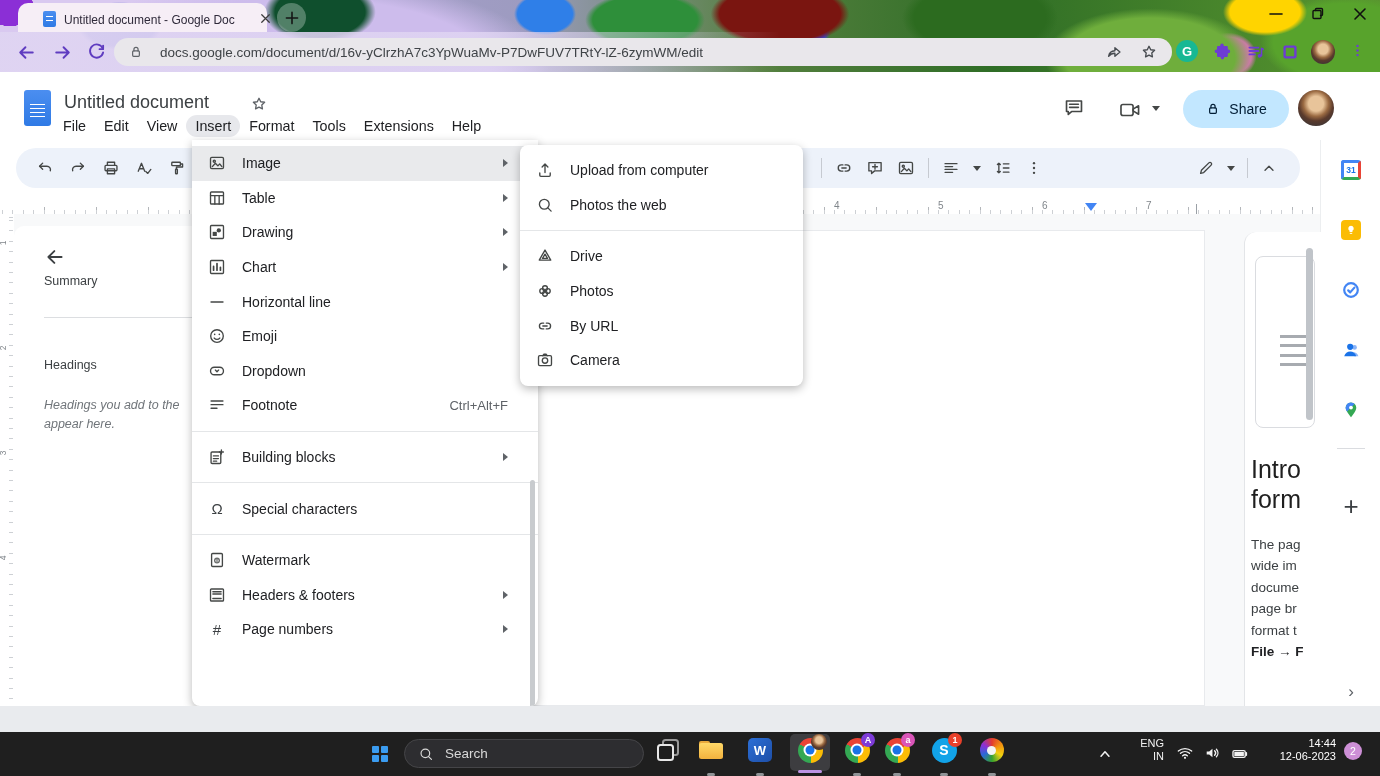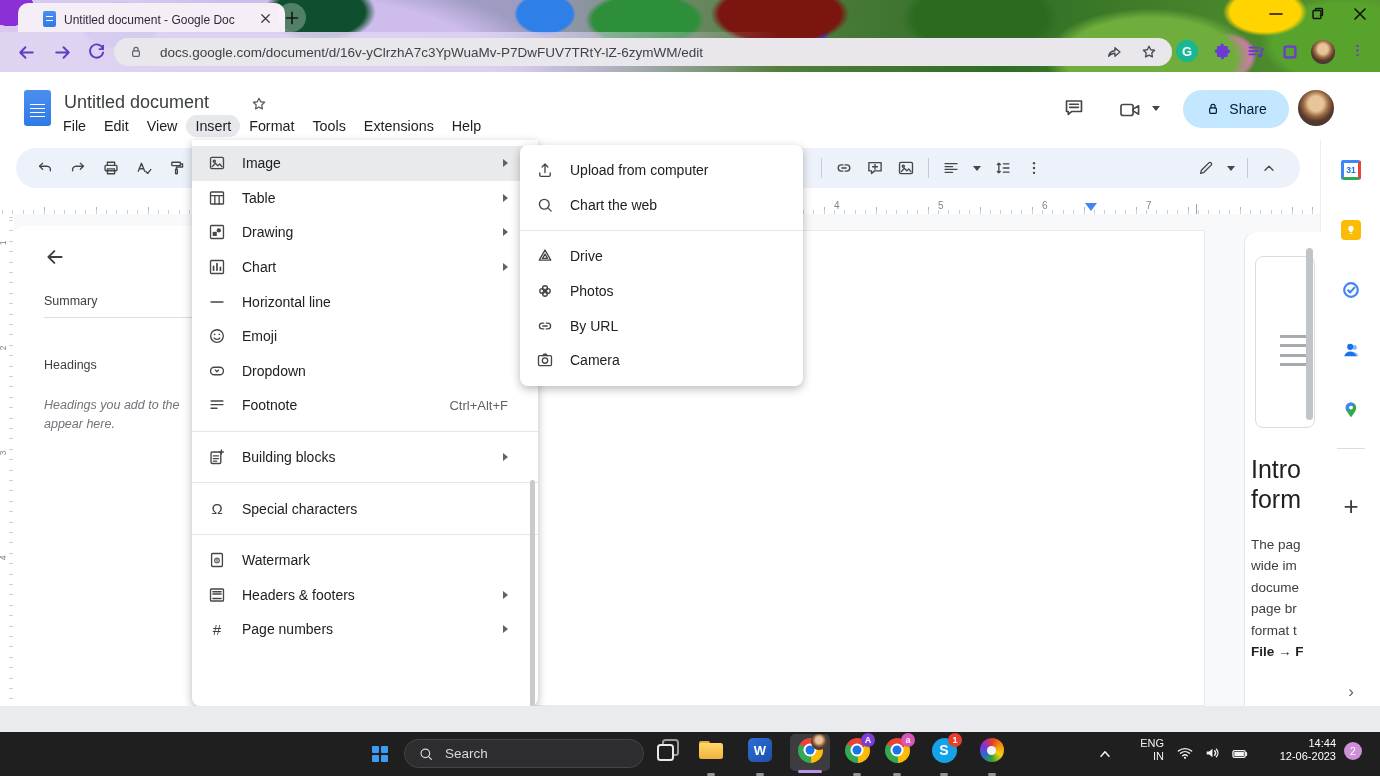--- a/index.html
+++ b/index.html
@@ -22,21 +22,21 @@
       radial-gradient(130px 70px at 1345px 42px,#58a32c 55%,transparent 65%),
       radial-gradient(170px 80px at 1150px 58px,#6fae3c 50%,transparent 62%),
       radial-gradient(55px 45px at 1228px 56px,#e86bc8 42%,transparent 52%),
       radial-gradient(60px 45px at 1180px 60px,#28b7b0 40%,transparent 52%),
       radial-gradient(320px 120px at 300px 70px,#cdbcec 60%,transparent 78%),
       radial-gradient(420px 150px at 60px 60px,#d9c9f0 60%,transparent 78%),
       linear-gradient(90deg,#b9a6e0 0%,#9d9bc0 38%,#55803f 55%,#2f6d26 72%,#59962f 100%);}
   .url-veil{left:0;top:32px;width:780px;height:40px;
     background:linear-gradient(90deg,rgba(223,212,242,.95) 0%,rgba(223,212,242,.85) 62%,rgba(223,212,242,0) 100%);}
 
-  .tab{left:18px;top:3px;width:249px;height:29px;background:#f6eef6;border-radius:10px 10px 0 0;padding-left:18px;}
+  .tab{left:18px;top:3px;width:249px;height:29px;background:#f6eef6;border-radius:10px 10px 0 0;}
   .tab-title{left:46px;top:10px;width:188px;font-size:12px;color:#2f2a3a;white-space:nowrap;overflow:hidden;}
   .tab-close{left:240px;top:8px;width:15px;height:15px;color:#3c3c3c}
   .favicon{background:linear-gradient(#4b8ef0,#2f7ae5);border-radius:2px;position:absolute}
   .favicon .ln{position:absolute;left:22%;right:22%;background:repeating-linear-gradient(#fff 0 1.5px,transparent 1.5px 4px)}
   .fav-tab{left:25px;top:8px;width:13px;height:16px}
   .fav-tab .ln{top:30%;bottom:22%}
   .newtab{left:277px;top:3px;width:29px;height:29px;border-radius:50%;background:rgba(255,255,255,.28);
           display:flex;align-items:center;justify-content:center;color:#151515}
   .win-controls{right:10px;top:4px;display:flex;gap:22px;color:#101010}
   .win-controls span{width:20px;height:20px;display:inline-block}
@@ -89,21 +89,21 @@
   .content{left:14px;top:142px;width:1306px;height:492px;background:#f8f9fa}
   .vruler{left:0;top:142px;width:14px;height:492px;background-color:#fff;
     background-image:repeating-linear-gradient(#cdd0d4 0 1px,transparent 1px 10.4px);
     background-size:4px 100%;background-position:right 1px top 6px;background-repeat:repeat-y}
   .vr-num{position:absolute;left:1px;font-size:8.5px;color:#80868b;transform:rotate(-90deg)}
 
   .page{position:absolute;left:410px;top:16px;width:781px;height:476px;background:#fff;border:1px solid #e8eaed;box-sizing:border-box}
 
   .outline-panel{position:absolute;left:0;top:12px;width:202px;height:480px;background:#fff;border-radius:10px 0 0 0}
   .op-back{position:absolute;left:30px;top:20px;width:22px;height:22px;color:#3c4043}
-  .op-summary{position:absolute;left:30px;top:68px;font-size:12.5px;color:#3c4043}
+  .op-summary{position:absolute;left:30px;top:48px;font-size:12.5px;color:#3c4043}
   .op-div{position:absolute;left:30px;right:0;top:91px;height:1px;background:#dcdee1}
   .op-outline{position:absolute;left:30px;top:132px;font-size:12.5px;color:#3c4043}
   .op-hint{position:absolute;left:30px;top:170px;font-size:12.5px;font-style:italic;color:#70757a;line-height:19px;white-space:nowrap}
 
   .scroll-thumb{position:absolute;left:1292px;top:34px;width:7px;height:172px;border-radius:4px;background:#c0c4c9;z-index:3}
 
   .promo{position:absolute;left:1230px;top:18px;width:76px;height:474px;background:#fff;
          border-left:1px solid #e3e5e8;border-radius:12px 0 0 0;overflow:hidden;z-index:2}
   .promo-card{position:absolute;left:10px;top:24px;width:58px;height:170px;border:1px solid #dadce0;border-radius:8px;background:#fff}
   .promo-thumb{position:absolute;left:24px;top:78px;width:27px;height:38px;
@@ -661,21 +661,21 @@
         </span>
         <span class="mi-label">Upload from computer</span>
       </div>
       <div class="mi-row">
         <span class="mi-icon">
           <svg width="18" height="18" viewBox="0 0 20 20" fill="none" stroke="currentColor" stroke-width="1.5" stroke-linecap="round" stroke-linejoin="round">
             <circle cx="9.2" cy="9.2" r="5.4"></circle>
             <path d="M13.2 13.2l3.6 3.6"></path>
           </svg>
         </span>
-        <span class="mi-label">Chart the web</span>
+        <span class="mi-label">Photos the web</span>
       </div>
       <div class="mi-sep"></div>
       <div class="mi-row">
         <span class="mi-icon">
           <svg width="18" height="18" viewBox="0 0 20 20" fill="none" stroke="currentColor" stroke-width="1.5" stroke-linecap="round" stroke-linejoin="round">
             <path d="M10 3.4l6.4 11.1H3.6z"></path>
             <path d="M10 7.9l2.8 4.8H7.2z"></path>
           </svg>
         </span>
         <span class="mi-label">Drive</span>

